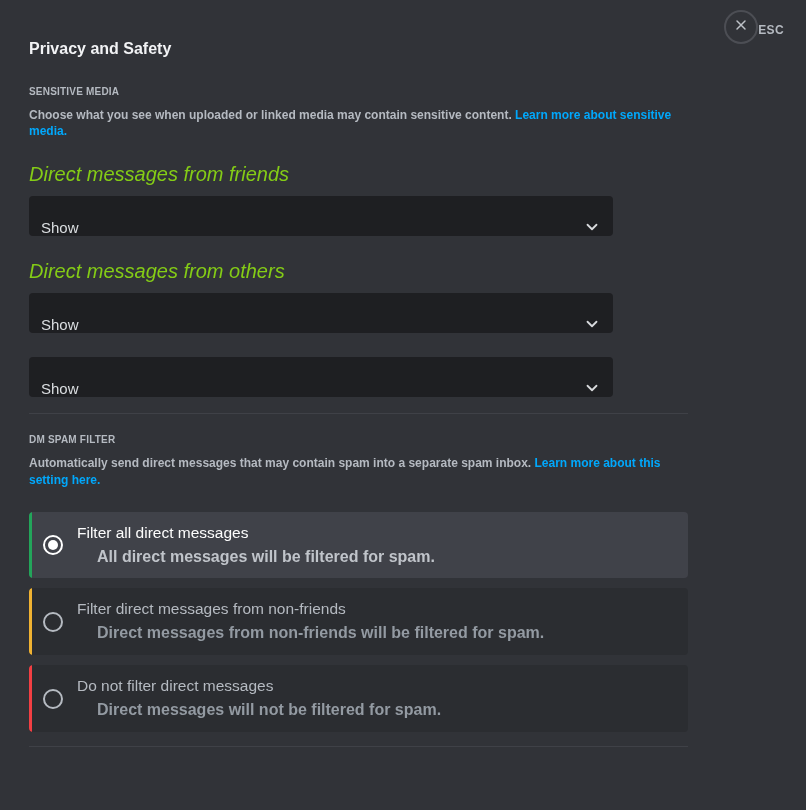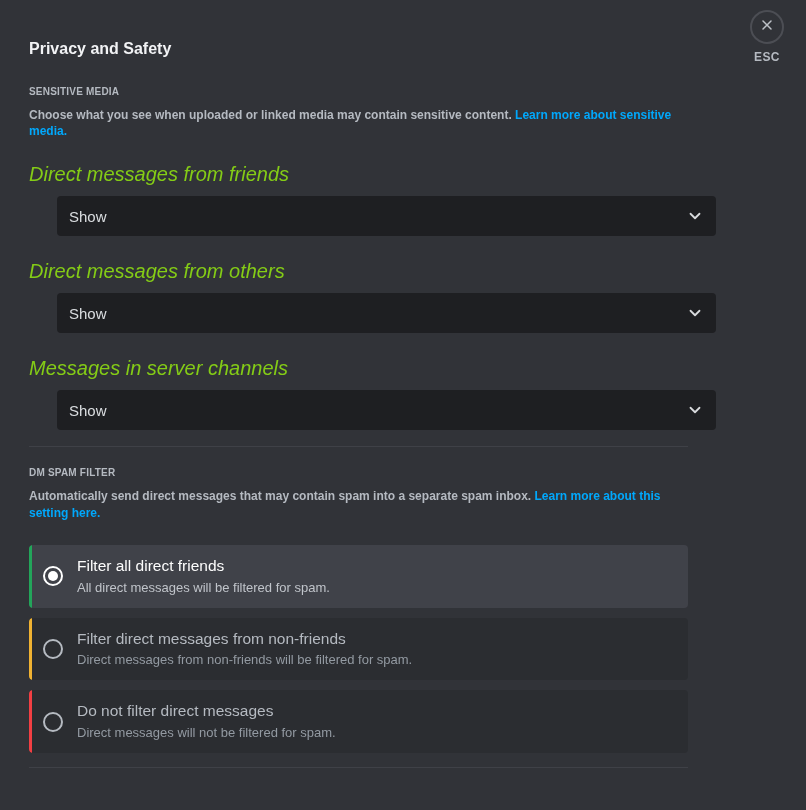--- a/index.html
+++ b/index.html
@@ -43,31 +43,30 @@
     cursor: pointer;
   }
   .field-label {
     color: #84cc16;
     font-size: 20px;
     font-weight: 400;
     margin-bottom: 10px;
     font-style: italic;
   }
   .select {
-    width: 659px;
+    width: 584px;
     height: 40px;
     background: #1e1f22;
     border-radius: 4px;
     display: flex;
-    align-items: center;
+    align-items: flex-end;
     justify-content: space-between;
     padding: 0 12px;
     cursor: pointer;
     margin-bottom: 24px;
-    margin-left: 28px;
   }
   .select-value {
     color: #dbdee1;
     font-size: 15px;
     font-weight: 400;
   }
   .chevron {
     color: #d8dadd;
     display: flex;
     align-items: center;
@@ -131,34 +130,35 @@
     color: #b5bac1;
     font-size: 15.5px;
     font-weight: 500;
     line-height: 1.35;
   }
   .radio-option.selected .radio-title {
     color: #fdfdfd;
   }
   .radio-sub {
     color: #939aa2;
-    font-size: 13px;
-    font-weight: 400;
+    font-size: 16px;
+    font-weight: 700;
     margin-top: 3px;
     line-height: 1.3;
+    margin-left: 20px;
   }
   .radio-option.selected .radio-sub {
     color: #c0c4ca;
   }
   .close-area {
     position: absolute;
     top: 10px;
     right: 22px;
     display: flex;
-    flex-direction: column;
+    flex-direction: row;
     align-items: center;
   }
   .close-btn {
     width: 34px;
     height: 34px;
     border: 2px solid #4c4e54;
     border-radius: 50%;
     display: flex;
     align-items: center;
     justify-content: center;
@@ -208,21 +208,20 @@
   <div class="field-label">Direct messages from others</div>
   <div class="select">
     <span class="select-value">Show</span>
     <span class="chevron">
       <svg width="18" height="18" viewBox="0 0 24 24" fill="none" stroke="currentColor" stroke-width="2.4" stroke-linecap="round" stroke-linejoin="round">
           <path d="m6 9 6 6 6-6"></path>
         </svg>
     </span>
   </div>
 
-  <div class="field-label">Messages in server channels</div>
   <div class="select" style="margin-bottom:0">
     <span class="select-value">Show</span>
     <span class="chevron">
       <svg width="18" height="18" viewBox="0 0 24 24" fill="none" stroke="currentColor" stroke-width="2.4" stroke-linecap="round" stroke-linejoin="round">
           <path d="m6 9 6 6 6-6"></path>
         </svg>
     </span>
   </div>
 
   <div class="divider"></div>
@@ -231,21 +230,21 @@
   <p class="section-desc">
     <span>Automatically send direct messages that may contain spam into a separate spam inbox. </span><a class="link">Learn more about this setting here.</a>
   </p>
 
   <div class="radio-option selected">
     <div class="radio-accent accent-green"></div>
     <div class="radio-circle">
         <div class="radio-dot"></div>
       </div>
     <div class="radio-text">
-      <div class="radio-title">Filter all direct friends</div>
+      <div class="radio-title">Filter all direct messages</div>
       <div class="radio-sub">All direct messages will be filtered for spam.</div>
     </div>
   </div>
 
   <div class="radio-option">
     <div class="radio-accent accent-yellow"></div>
     <div class="radio-circle"></div>
     <div class="radio-text">
       <div class="radio-title">Filter direct messages from non-friends</div>
       <div class="radio-sub">Direct messages from non-friends will be filtered for spam.</div>

